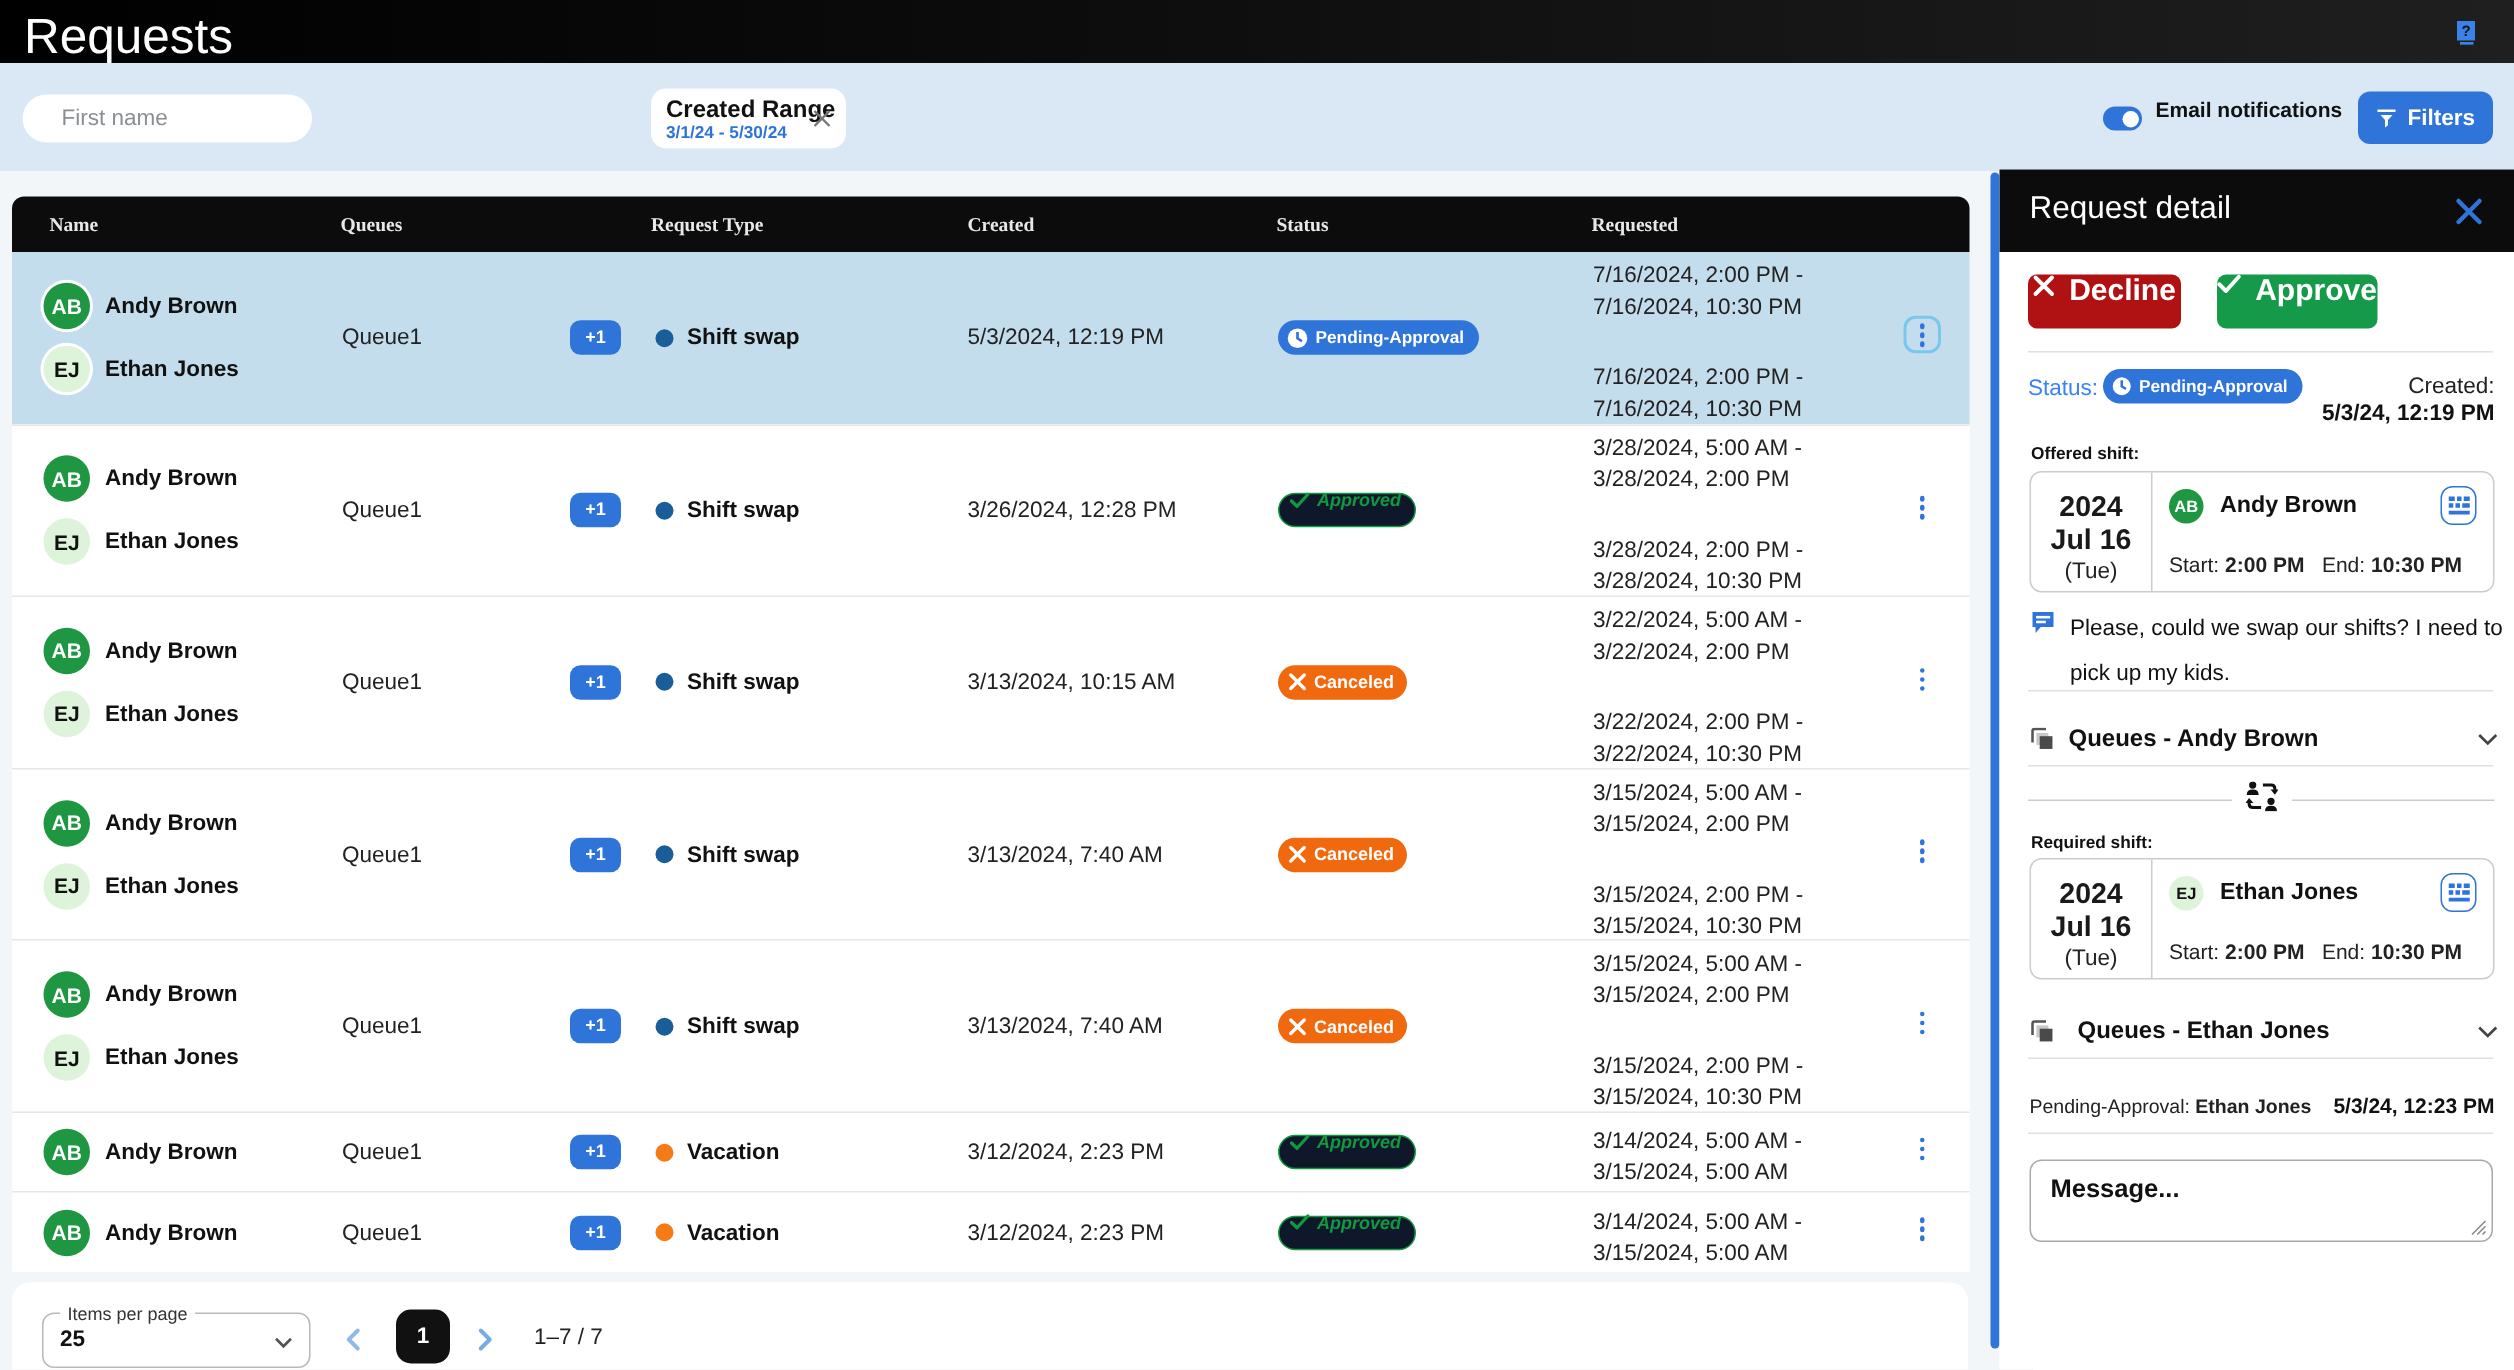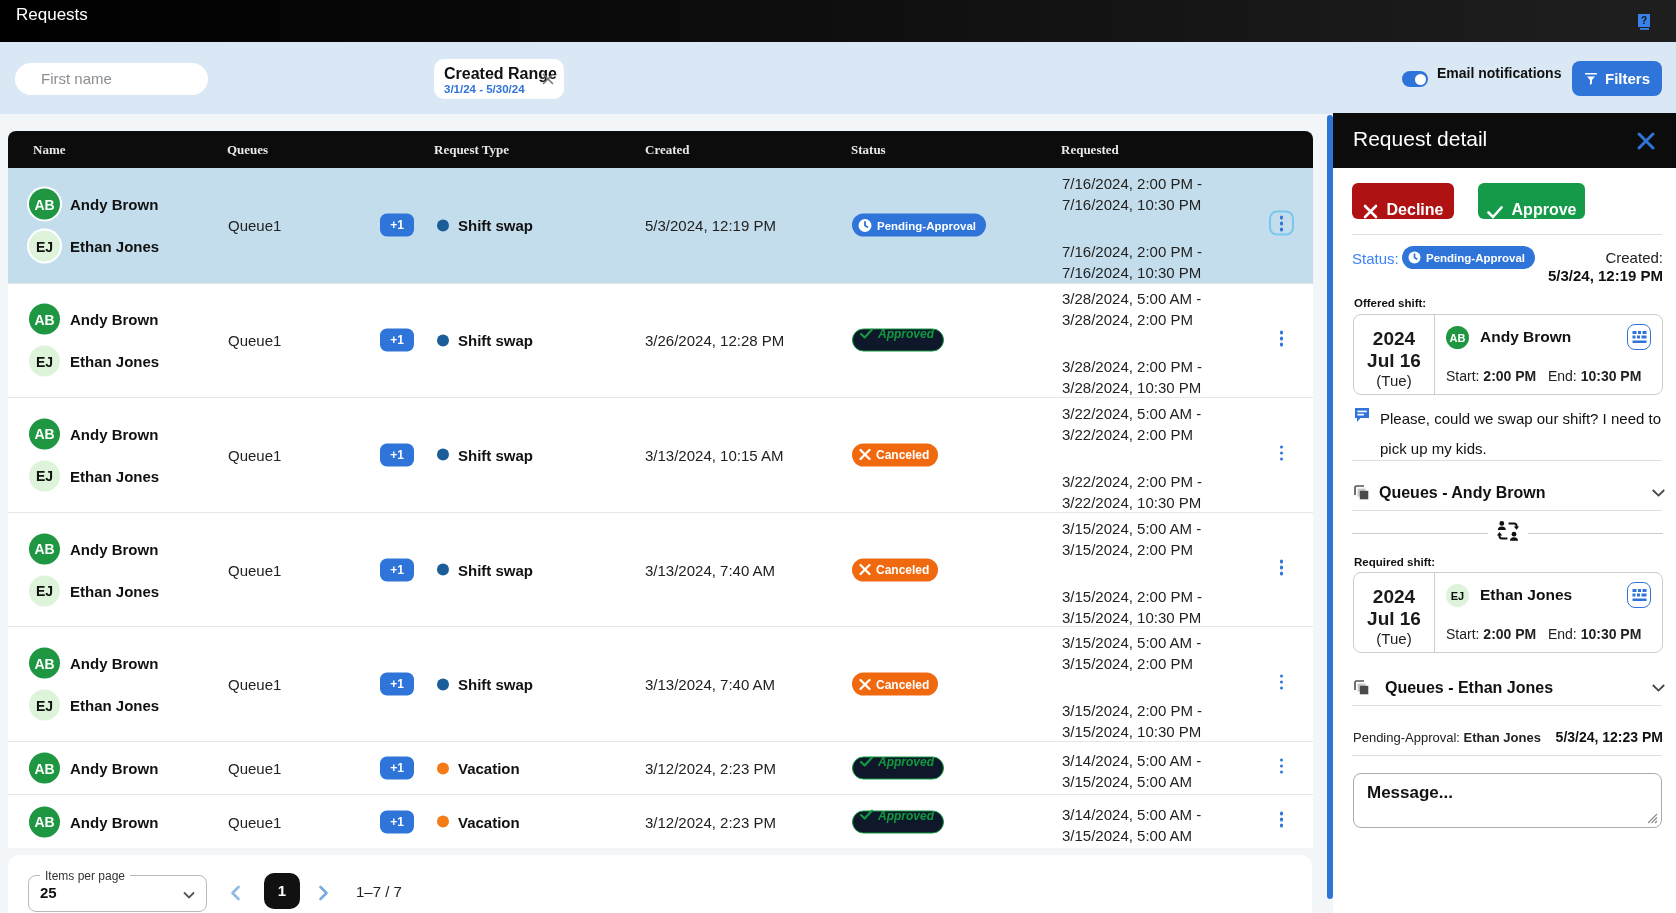--- a/index.html
+++ b/index.html
@@ -1,21 +1,21 @@
 <!DOCTYPE html>
 <html><head>
 <meta charset="utf-8">
 <style>
   * { margin:0; padding:0; box-sizing:border-box; }
   html,body { width:1676px; height:913px; overflow:hidden; }
   body { font-family:"Liberation Sans", sans-serif; background:#f3f6f9; position:relative; color:#1a1a1a; }
   .abs { position:absolute; }
   
   .topbar { position:absolute; left:0; top:0; width:1676px; height:42px; background:linear-gradient(90deg,#000 0%,#0d0d0d 45%,#1f1f1f 100%); }
-  .topbar .title { position:absolute; left:16px; top:5px; font-size:17px; color:#fff; font-weight:400; }
+  .topbar .title { position:absolute; left:16px; top:5px; font-size:33px; color:#fff; font-weight:400; }
   
   .filterbar { position:absolute; left:0; top:42px; width:1676px; height:72px; background:#d9e8f4; }
   .finput { position:absolute; top:21px; height:32px; background:#fff; border-radius:16px; color:#8a8f94; font-size:15px; line-height:32px; padding-left:26px; }
   .chip { position:absolute; left:434px; top:17px; width:130px; height:40px; background:#fff; border-radius:10px; text-align:left; padding:6px 0 0 10px; }
   .chip .l1 { font-size:16px; font-weight:bold; color:#111; }
   .chip .l2 { font-size:11.5px; font-weight:bold; color:#2e74d9; }
   .chip .x { position:absolute; right:9px; top:13px; width:14px; height:14px; }
   .toggle { position:absolute; left:1402px; top:29px; width:26px; height:16px; border-radius:8px; background:#2e74d9; }
   .toggle .knob { position:absolute; right:2px; top:2.5px; width:11px; height:11px; border-radius:50%; background:#fff; }
   .emailnote { position:absolute; left:1437px; top:23px; font-size:14px; font-weight:bold; color:#111; }
@@ -58,21 +58,21 @@
   .fieldset { position:absolute; left:20px; top:20px; width:179px; height:37px; border:1px solid #b9b9b9; border-radius:8px; }
   .fieldset .legend { position:absolute; left:11px; top:-7px; background:#fff; padding:0 5px; font-size:12px; color:#333; }
   .fieldset .val { position:absolute; left:11px; top:8px; font-size:15px; font-weight:bold; color:#111; }
   .pgnum { position:absolute; left:256px; top:18px; width:36px; height:36px; background:#111; border-radius:10px; color:#fff; font-weight:bold; font-size:15px; text-align:center; line-height:36px; }
   .pgrange { position:absolute; left:348px; top:28px; font-size:15px; color:#222; }
   
   .drawer { position:absolute; left:1333px; top:113px; width:343px; height:800px; background:#fff; }
   .drawer-border { position:absolute; left:1327px; top:115px; width:6px; height:784px; background:#2e74d9; border-radius:3px; }
   .dhead { position:absolute; left:0; top:0; width:343px; height:55px; background:#0c0c0c; color:#fff; }
   .dhead .t { position:absolute; left:20px; top:14px; font-size:21px; font-weight:400; }
-  .btn { position:absolute; top:70px; height:36px; border-radius:6px; color:#fff; font-size:16px; font-weight:bold; display:flex; align-items:flex-end; justify-content:center; gap:9px; }
+  .btn { position:absolute; top:70px; height:36px; border-radius:6px; color:#fff; font-size:20px; font-weight:bold; display:flex; align-items:flex-start; justify-content:center; gap:9px; }
   .btn-decl { left:19px; width:102px; background:#b01113; }
   .btn-appr { left:145px; width:107px; background:#149a48; }
   .dsep { position:absolute; left:19px; width:310px; height:1px; background:#e0e0e0; }
   .dstatus { position:absolute; left:19px; top:137px; font-size:15px; color:#3b82f6; }
   .dpill { position:absolute; left:69px; top:133px; white-space:nowrap; height:23px; background:#2e74d9; border-radius:12px; color:#fff; font-size:11.5px; font-weight:bold; display:inline-flex; align-items:center; gap:5px; padding:0 10px 0 6px; }
   .dcreated1 { position:absolute; right:13px; top:136px; font-size:15px; color:#222; }
   .dcreated2 { position:absolute; right:13px; top:154px; font-size:15px; font-weight:bold; color:#111; }
   .slabel { position:absolute; left:21px; font-size:11.5px; font-weight:bold; color:#111; }
   .shiftbox { position:absolute; left:20px; width:310px; height:81px; border:1px solid #ccc; border-radius:8px; background:#fff; }
   .shiftbox .datecell { position:absolute; left:0; top:0; width:81px; height:79px; border-right:1px solid #ccc; text-align:center; }
@@ -402,21 +402,21 @@
           </g>
         </svg>
       </div>
     </div>
 
     <div class="msgrow"><svg width="16" height="16" viewBox="0 0 16 16">
         <path d="M1 1 H15 V11 H6.5 L3 15 V11 H1 Z" fill="#2e74d9"></path>
         <rect x="3.4" y="3.6" width="9.4" height="1.7" fill="#fff"></rect>
         <rect x="3.4" y="6.8" width="6.5" height="1.7" fill="#fff"></rect>
       </svg></div>
-    <div class="msgtext">Please, could we swap our shift? I need to pick up my kids.</div>
+    <div class="msgtext">Please, could we swap our shifts? I need to pick up my kids.</div>
     <div class="dsep" style="top:347px;"></div>
 
     <div class="acc" style="top:372px;"><svg width="15" height="15" viewBox="0 0 15 15">
         <path d="M1 10 V2.5 Q1 1 2.5 1 H10" stroke="#555" stroke-width="1.7" fill="none"></path>
         <rect x="3.6" y="3.6" width="8" height="8" fill="#c9c9c9"></rect>
         <rect x="5.8" y="5.8" width="8.5" height="8.5" fill="#4a4a4a"></rect>
       </svg>Queues - Andy Brown<svg class="chev" width="15" height="15" viewBox="0 0 15 15">
         <path d="M1.8 5 L7.5 10.6 L13.2 5" stroke="#444" stroke-width="1.8" fill="none"></path>
       </svg></div>
     <div class="dsep" style="top:397px;"></div>

